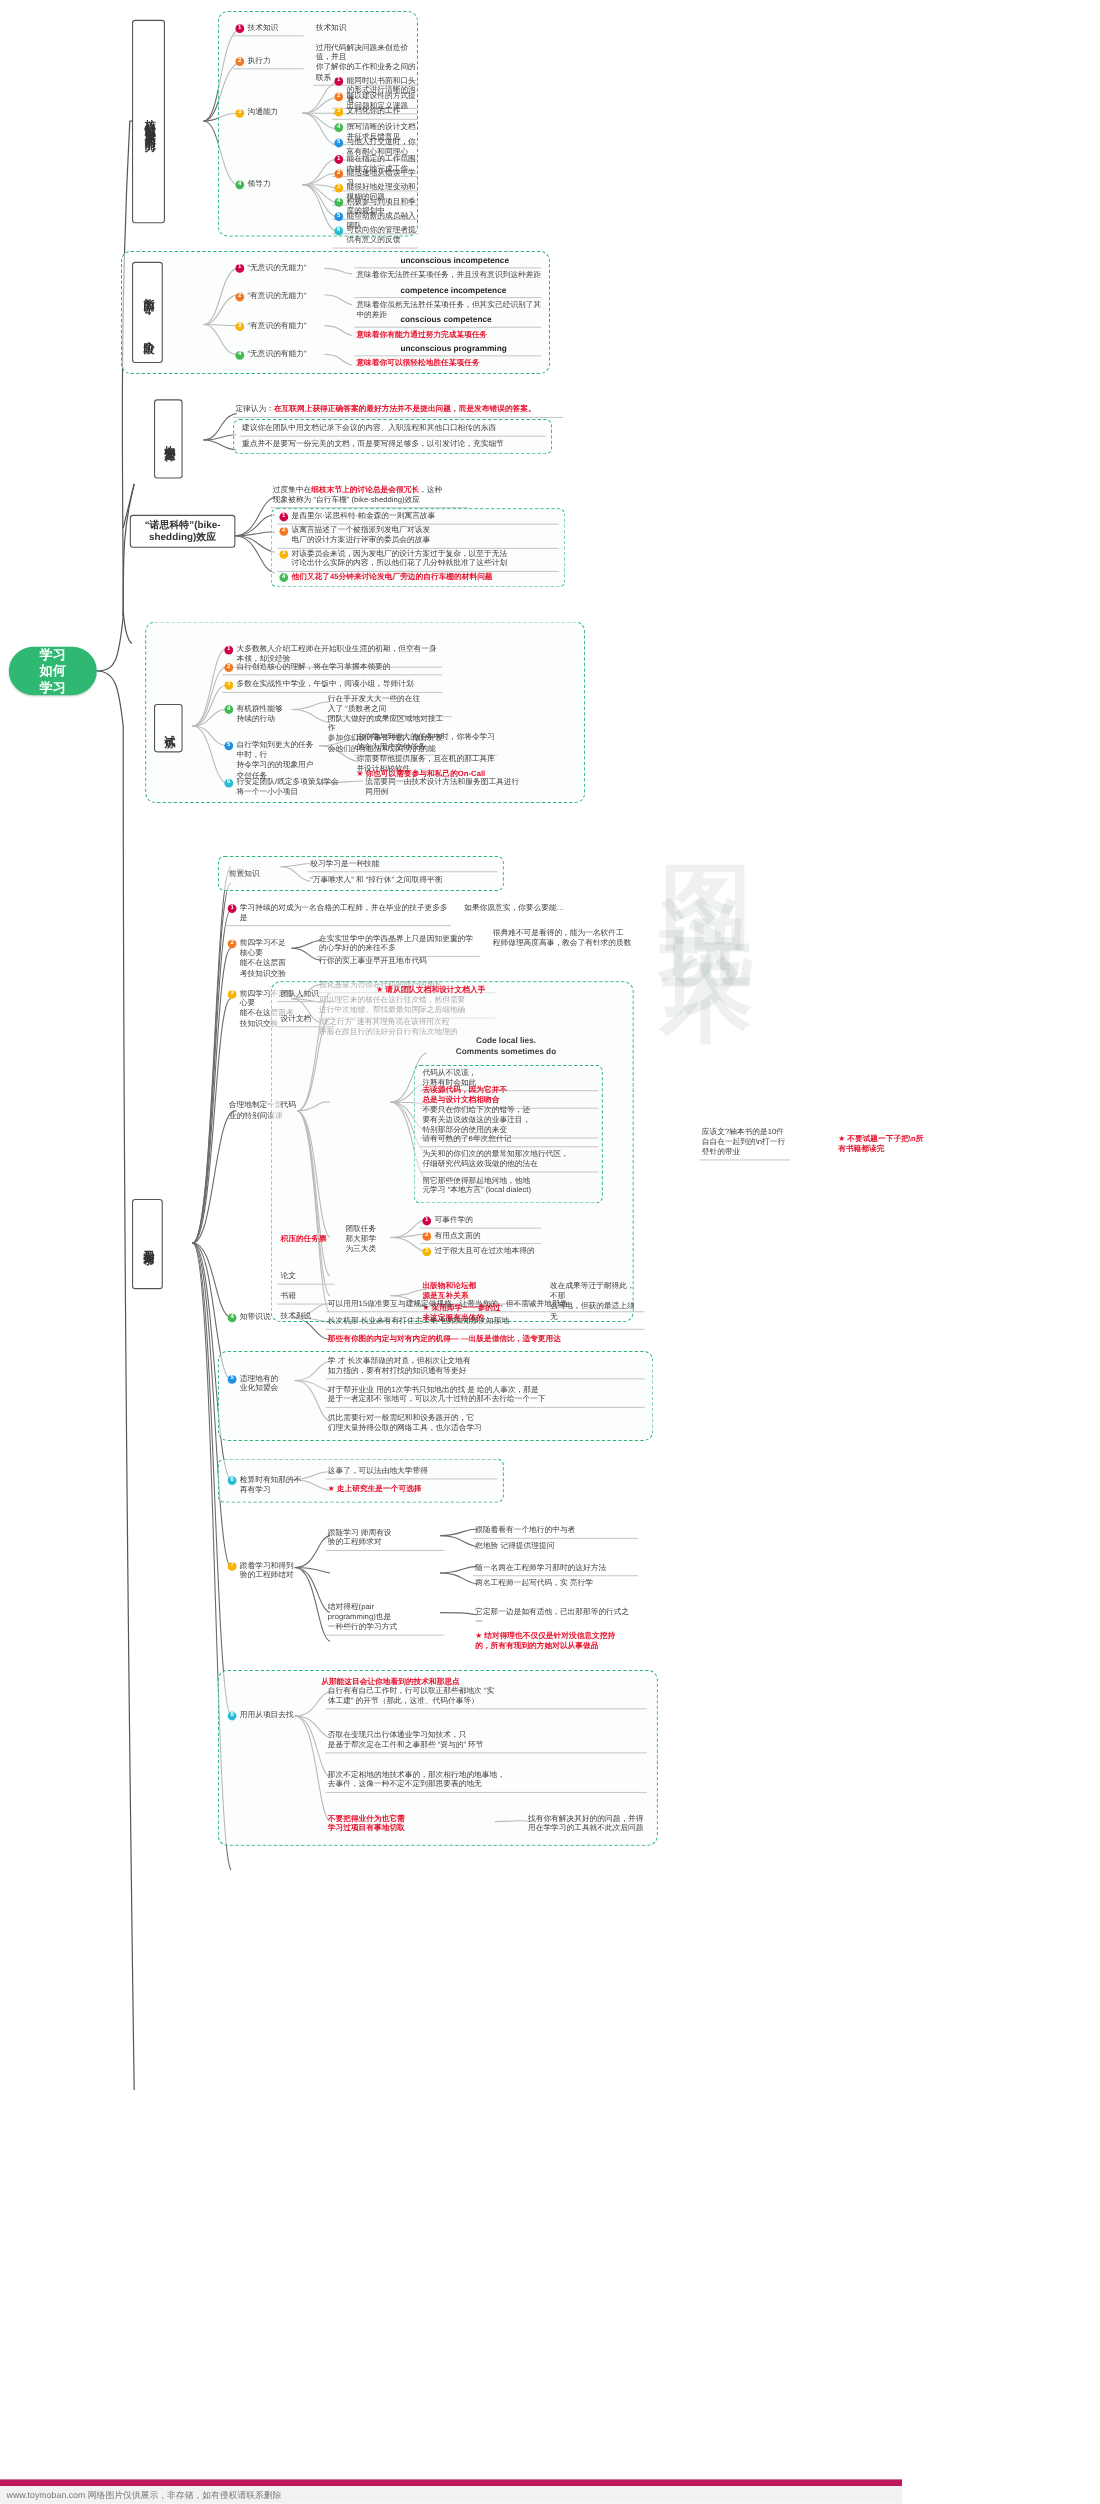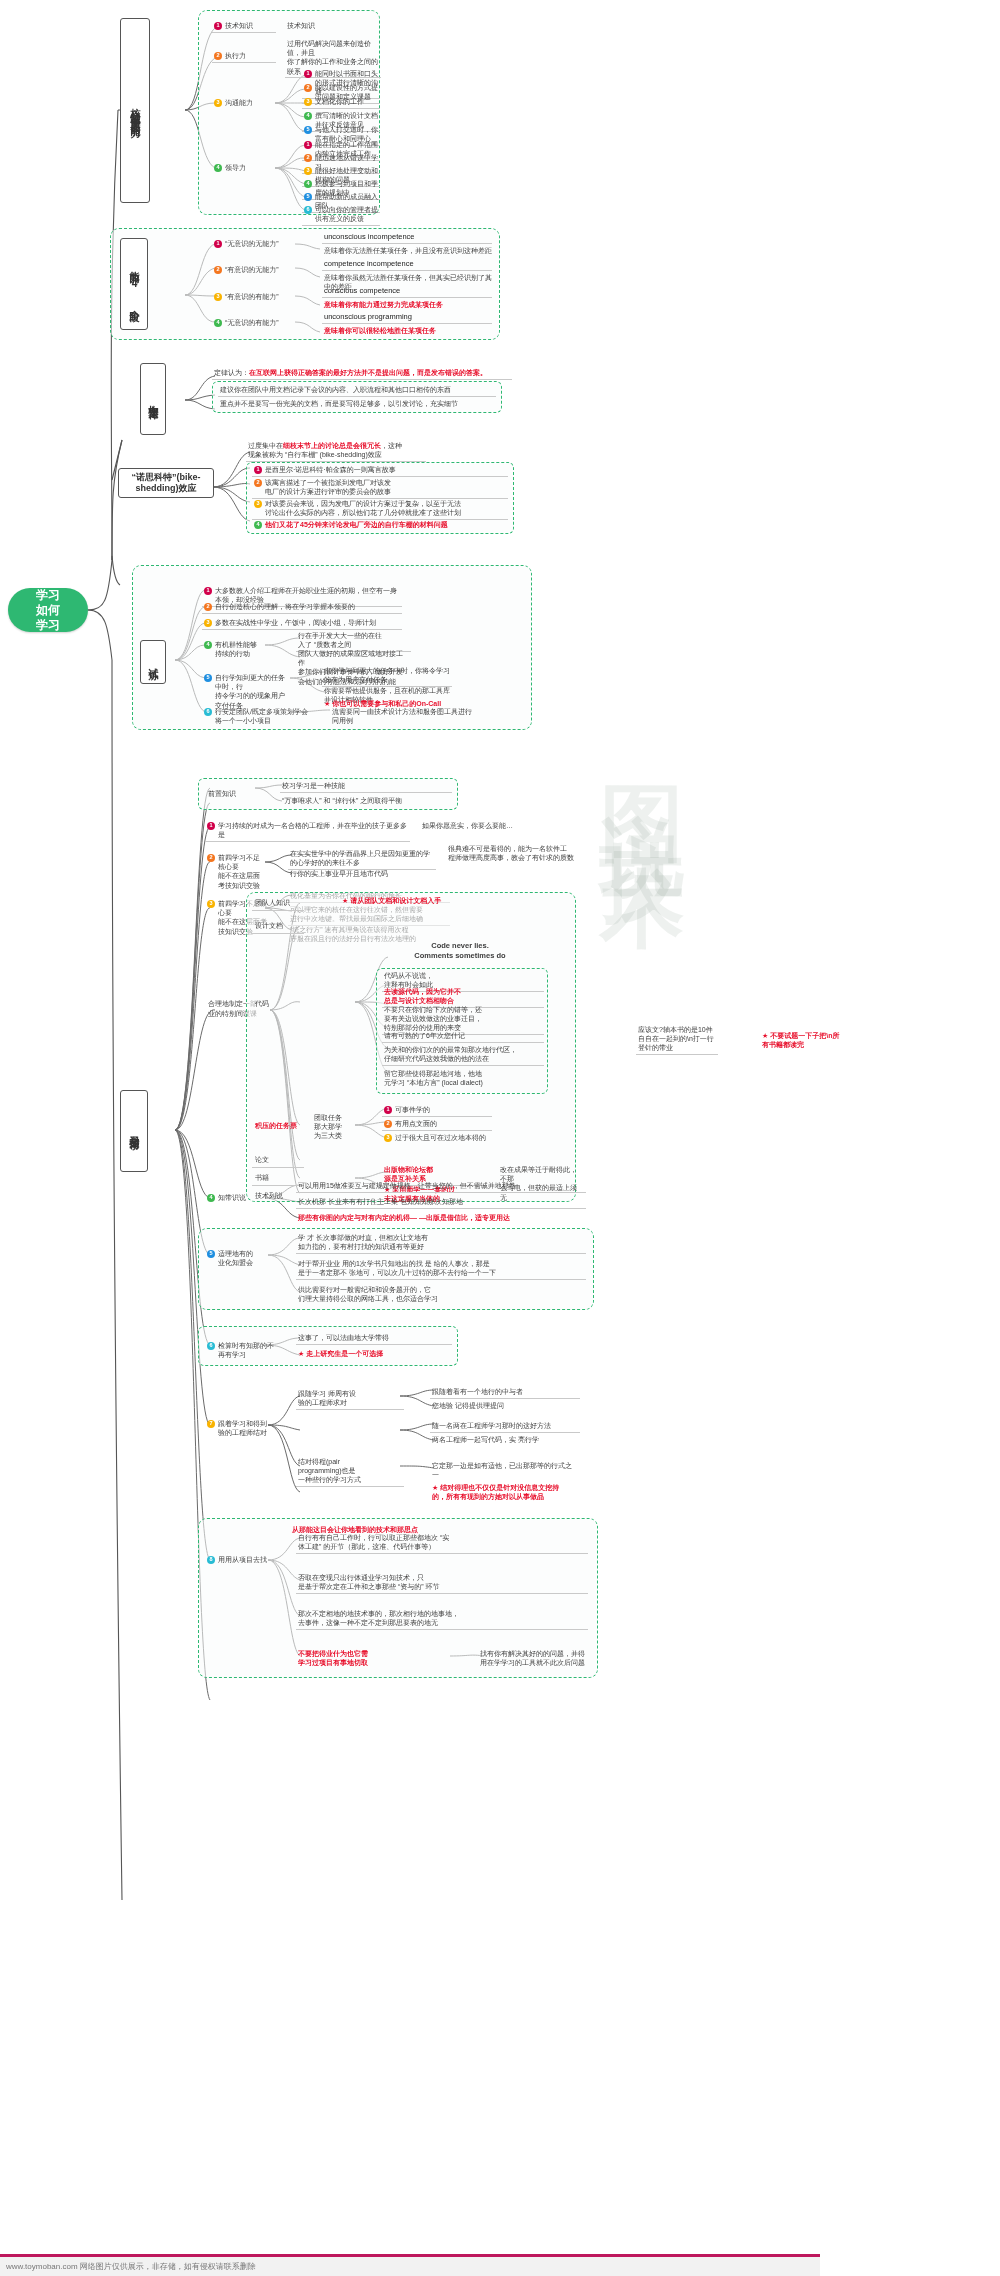--- a/index.html
+++ b/index.html
@@ -44,21 +44,21 @@
 
   
   .leaf{
     position:absolute;display:flex;align-items:flex-start;gap:3px;
     font-size:7px;line-height:1.32;color:#3c3c3c;box-sizing:border-box;
     border-bottom:.8px solid #c9c9c9;padding:1px 2px 1.5px 2px;
   }
   .leaf.nb{border-bottom:none;}
   .leaf .tx{display:block;}
   .leaf.red .tx{color:#e8112d;font-weight:bold;}
-  .leaf.eng .tx{font-weight:normal;color:#222;font-size:7.5px;}
+  .leaf.eng .tx{font-weight:bold;color:#222;font-size:7.5px;margin-left:40px;}
 
   
   .num{
     flex:0 0 auto;width:8px;height:8px;border-radius:50%;
     color:#fff;font-size:5.5px;font-weight:bold;
     display:flex;align-items:center;justify-content:center;
     margin-top:.5px;
   }
   .n1{background:#d1004a;} .n2{background:#f4761f;} .n3{background:#f9b300;}
   .n4{background:#3fb950;} .n5{background:#1f8fe0;} .n6{background:#28bcd4;}
@@ -75,21 +75,21 @@
 
   
   .wm{
     position:absolute;left:370px;top:720px;width:330px;height:560px;
     color:rgba(120,150,130,.13);font-size:84px;font-weight:bold;
     writing-mode:vertical-rl;letter-spacing:26px;pointer-events:none;
     font-family:"DejaVu Serif",serif;
   }
   .footer{
     position:absolute;left:0;bottom:0;width:820px;height:22px;
-    background:#f2f2f2;border-top:3px solid #be185d;
+    background:#f2f2f2;border-top:6px solid #be185d;
     display:flex;align-items:center;gap:8px;padding-left:6px;
     font-size:8px;color:#777;box-sizing:border-box;
   }
 </style>
 </head>
 <body>
 
 <div class="canvas">
 
   <svg class="links" viewBox="0 0 1000 2276">
@@ -508,21 +508,21 @@
   <div class="frame" style="left:246px;top:892px;width:330px;height:310px;"></div>
 
   <div class="mid" style="left:252px;top:897px;width:52px;">团队人知识</div>
   <div class="leaf red nb" style="left:340px;top:895px;width:150px;">
     <span class="tx">★ 请从团队文档和设计文档入手</span>
   </div>
   <div class="mid" style="left:252px;top:920px;width:52px;">设计文档</div>
 
   <div class="mid nobd" style="left:252px;top:998px;width:52px;">代码</div>
   <div class="leaf nb" style="left:380px;top:940px;width:160px;white-space:pre-line;justify-content:center;text-align:center;font-weight:bold;font-size:7.5px;">
-    <span class="tx">Code never lies.
+    <span class="tx">Code local lies.
 Comments sometimes do</span>
   </div>
 
   <div class="frame" style="left:376px;top:968px;width:172px;height:126px;border-radius:6px;"></div>
   <div class="leaf" style="left:382px;top:970px;width:162px;white-space:pre-line;">
     <span class="tx">代码从不说谎，
 注释有时会如此</span>
   </div>
   <div class="leaf red" style="left:382px;top:986px;width:162px;white-space:pre-line;">
     <span class="tx">去读源代码，因为它并不

